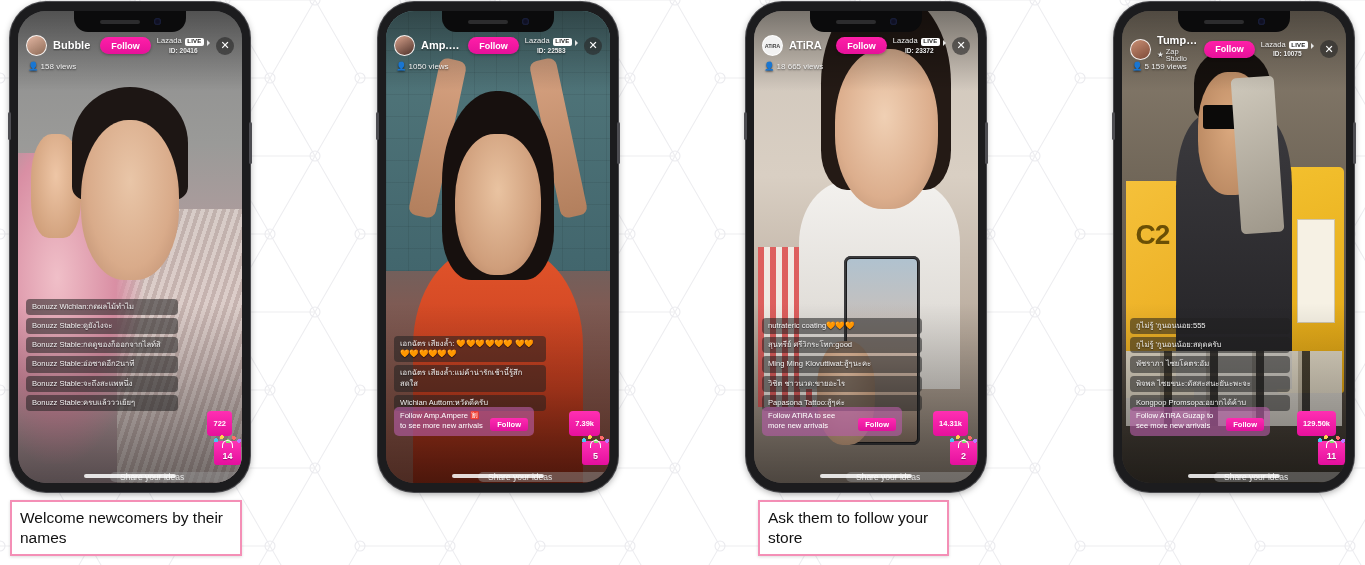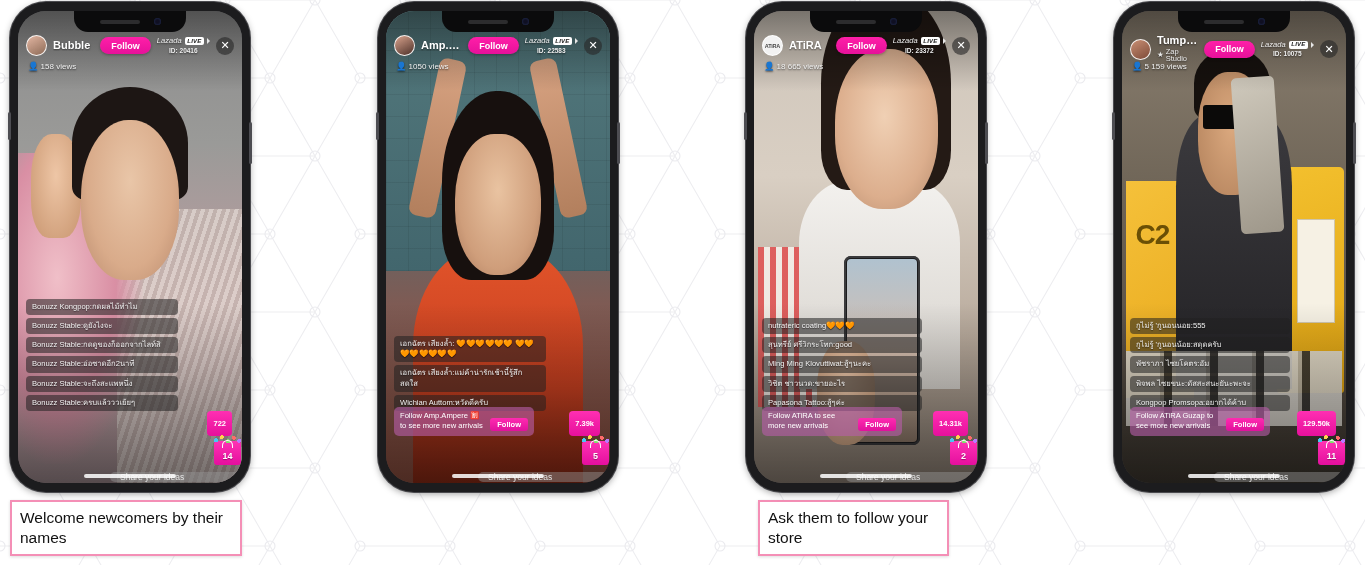--- a/index.html
+++ b/index.html
@@ -195,21 +195,21 @@
   }
   .follow-btn {
     flex:0 0 auto;
     background: linear-gradient(180deg,#ff1fa8,#e6119a);
     color:#fff; font-size:9px; font-weight:600;
     border:none; border-radius:11px;
     padding: 3.5px 11px; cursor:pointer;
     box-shadow: 0 1px 3px rgba(0,0,0,.3);
   }
   .brandcol { flex:0 0 auto; text-align:center; line-height:1.15; }
-  .brandrow { display:flex; align-items:center; gap:3px; justify-content:center;font-style:italic; }
+  .brandrow { display:flex; align-items:flex-end; gap:3px; justify-content:center; }
   .brandname { color:#f0f0f0; font-size:7.5px; letter-spacing:.1px;
     text-shadow:0 1px 2px rgba(0,0,0,.6); }
   .livechip {
     background:#fff; color:#1a1a1a; font-size:6px; font-weight:800;
     padding: 0.5px 2.5px; border-radius:2px; letter-spacing:.2px;
   }
   .livecaret { width:0;height:0;border-top:3px solid transparent;
     border-bottom:3px solid transparent;border-left:3px solid #e6e6e6; }
   .liveid { color:#efefef; font-size:6.5px; font-weight:700; margin-top:1px;
     text-shadow:0 1px 2px rgba(0,0,0,.6); }
@@ -399,21 +399,21 @@
               <div class="liveid">ID: 20416</div>
             </div>
             <button class="close-btn">✕</button>
           </div>
           <div class="views">
             <span class="pi">👤</span>
             <span>158 views</span>
           </div>
 
           <div class="chat">
-            <div class="bubble">Bonuzz Kongpop:กดผลไม้ทำไม</div>
+            <div class="bubble">Bonuzz Wichian:กดผลไม้ทำไม</div>
             <div class="bubble">Bonuzz Stable:ดูยังไงจะ</div>
             <div class="bubble">Bonuzz Stable:กดดูของก็ออกจากไลท์สิ</div>
             <div class="bubble">Bonuzz Stable:อ่อซาดอีก2นาที</div>
             <div class="bubble">Bonuzz Stable:จะถึงสะแพหนึ่ง</div>
             <div class="bubble">Bonuzz Stable:ครบแล้วววเย้ยๆ</div>
           </div>
 
           <div class="likes-badge">722</div>
 
           <div class="bottombar">

